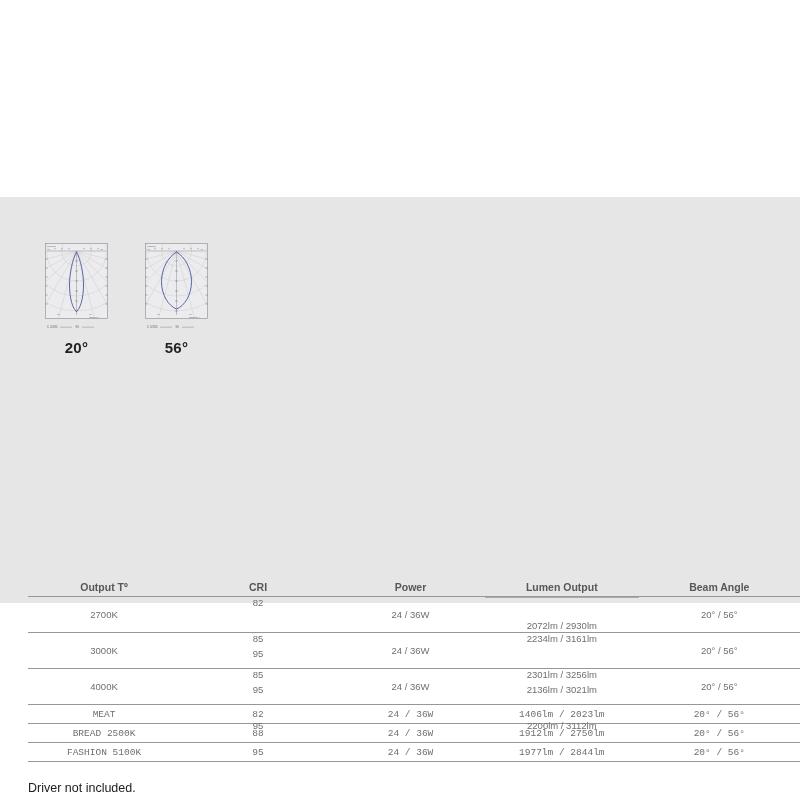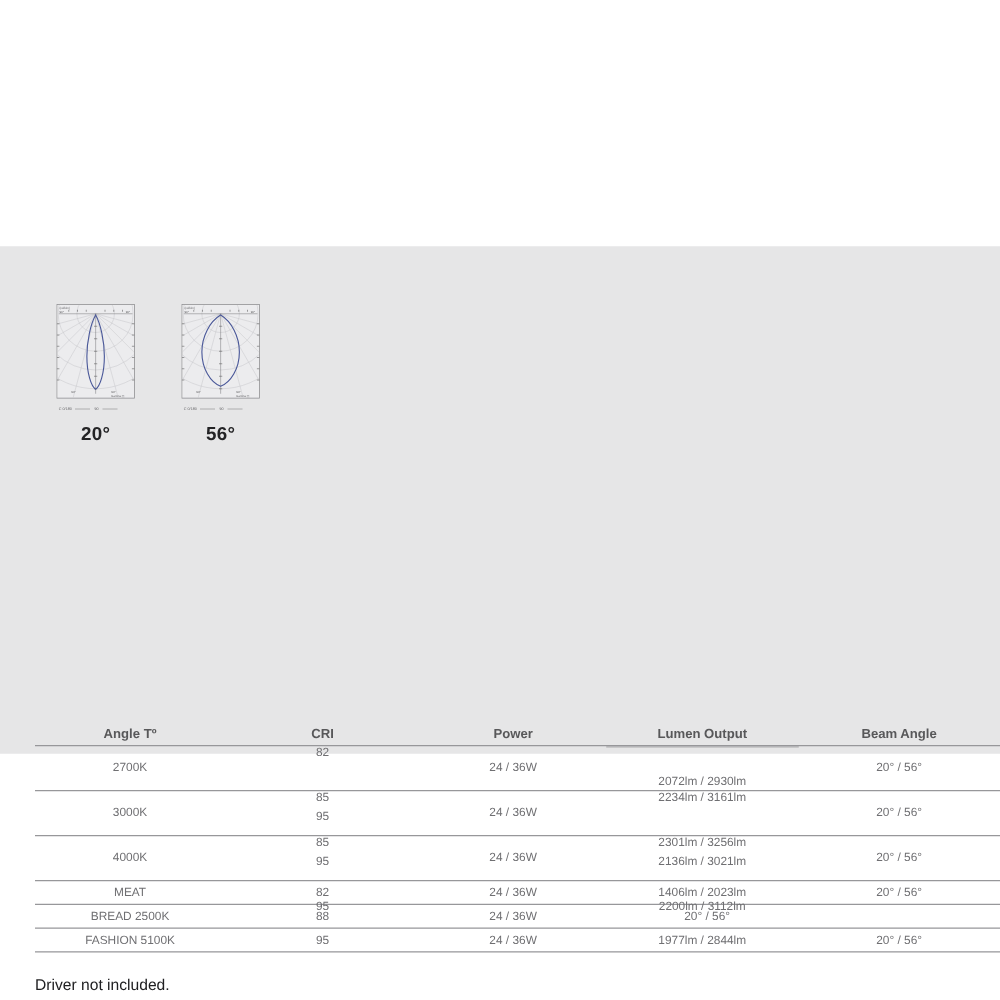--- a/index.html
+++ b/index.html
@@ -35,21 +35,21 @@
   }
 
   
   .spec-table{position:absolute;left:28px;top:380px;width:772px;}
   .thead{display:flex;height:20px;align-items:center;border-bottom:1px solid var(--line);}
   .th{
     font-size:10.5px;font-weight:700;color:var(--head-text);text-align:center;
   }
   .tr{display:flex;border-bottom:1px solid var(--line);align-items:stretch;}
   .tr.double{height:36px;}
-  .tr.single{height:19px;}
+  .tr.single{height:19px;font-family:Liberation Mono, monospace;}
   .td{display:flex;align-items:center;justify-content:center;
       font-size:9.5px;color:var(--cell-text);text-align:center;}
   .col-split{flex-direction:column;justify-content:space-around;align-items:stretch;padding:0;gap:20px;}
   .col-split .sub{flex:1;display:flex;align-items:center;justify-content:center;}
   .sub-divider{height:1px;background:var(--subline);width:100%;align-self:center;}
   .c0{width:19.7%;}
   .c1{width:20.2%;}
   .c2{width:19.3%;}
   .c3{width:19.9%;}
   .c4{width:20.9%;}
@@ -222,21 +222,21 @@
         <text x="30.5" y="85.2" font-size="3" fill="#6a6a6d" font-family="Liberation Sans, sans-serif">90</text>
         <line x1="37" y1="84.2" x2="49" y2="84.2" stroke="#8a8a8d" stroke-width="0.5"></line>
       </g>
     </svg>
     <figcaption class="beam-label">56°</figcaption>
   </figure>
 </div>
 
   <div class="spec-table">
     <div class="thead">
-      <div class="th c0">Angle Tº</div>
+      <div class="th c0">Output Tº</div>
       <div class="th c1">CRI</div>
       <div class="th c2">Power</div>
       <div class="th c3">Lumen Output</div>
       <div class="th c4">Beam Angle</div>
     </div>
     <div class="tbody">
   <div class="tr double">
     <div class="td c0">
       <span>2700K</span>
     </div>
@@ -325,20 +325,24 @@
     <div class="td c0">
       <span>BREAD 2500K</span>
     </div>
     <div class="td c1 col-split">
       <span class="sub">88</span>
 
     </div>
     <div class="td c2">
       <span>24 / 36W</span>
     </div>
+    <div class="td c3 col-split">
+      <span class="sub">1912lm / 2750lm</span>
+
+    </div>
     <div class="td c4">
       <span>20° / 56°</span>
     </div>
   </div>
 
   <div class="tr single">
     <div class="td c0">
       <span>FASHION 5100K</span>
     </div>
     <div class="td c1 col-split">

